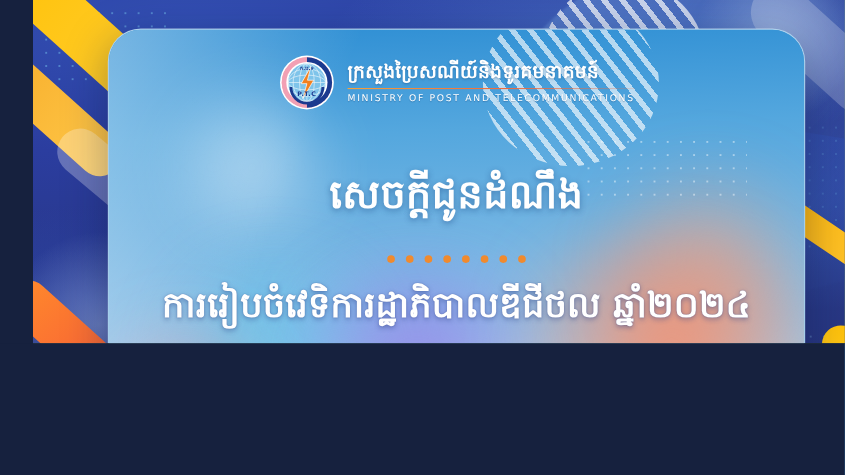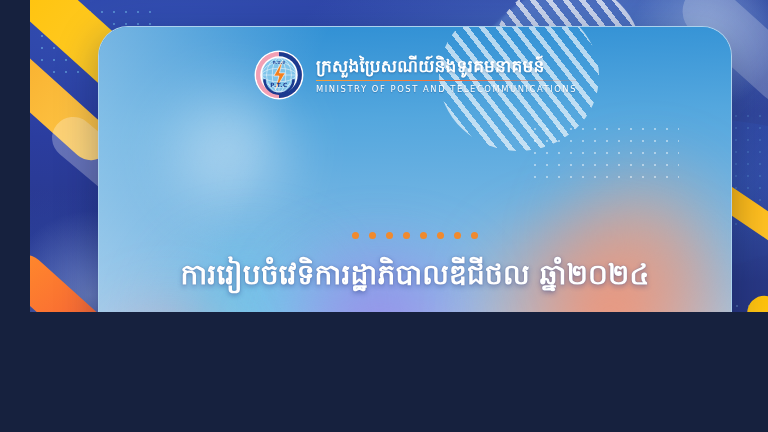--- a/index.html
+++ b/index.html
@@ -128,21 +128,21 @@
   .title{position:absolute;left:0;top:128px;width:100%;text-align:center;
     font-size:36px;font-weight:700;color:#ffffff;letter-spacing:.5px;
     line-height:1.25;text-shadow:0 2px 6px rgba(20,60,120,.45);}
 
   .dotsep{position:absolute;left:0;top:205px;width:100%;
     display:flex;justify-content:center;gap:10px;}
   .dotsep i{width:7px;height:7px;border-radius:50%;background:#f08a2e;display:block;}
 
   
   .body-lines{position:absolute;left:0;top:228px;width:100%;text-align:center;}
-  .body-lines div{font-size:28px;font-weight:700;color:#ffffff;line-height:1.42;
+  .body-lines div{font-size:32px;font-weight:700;color:#ffffff;line-height:1.42;
     letter-spacing:.2px;
     text-shadow:0 2px 5px rgba(40,60,130,.45), 0 0 1px rgba(40,60,130,.6);}
 
   
   .socialwrap{position:absolute;left:0;top:358px;width:100%;
     display:flex;justify-content:center;}
   .socialbar{display:flex;align-items:center;height:20px;border-radius:10px;
     background:#f07a22;padding:0 3px;box-shadow:0 2px 5px rgba(60,30,0,.22);}
   .sicon{width:16px;height:16px;margin:0 1px;display:flex;align-items:center;
     justify-content:center;}
@@ -216,20 +216,21 @@
           <text x="50" y="73" font-size="11" font-weight="bold" fill="#1b3a8f" text-anchor="middle" letter-spacing="1" font-family="DejaVu Sans, sans-serif">P.T.C</text>
         </svg>
       </div>
       <div class="header-texts">
         <div class="kh-ministry">ក្រសួងប្រៃសណីយ៍និងទូរគមនាគមន៍</div>
         <div class="kh-rule"></div>
         <div class="en-ministry">MINISTRY OF POST AND TELECOMMUNICATIONS</div>
       </div>
     </div>
 
+    <div class="title">សេចក្តីជូនដំណឹង</div>
 
     <div class="dotsep">
       <i></i>
       <i></i>
       <i></i>
       <i></i>
       <i></i>
       <i></i>
       <i></i>
       <i></i>

